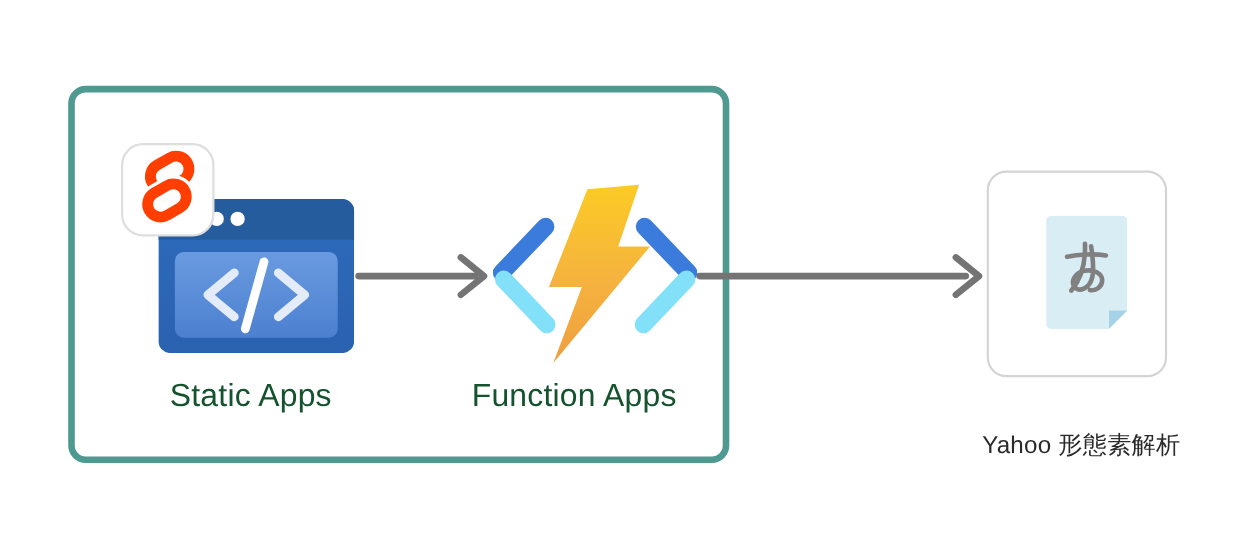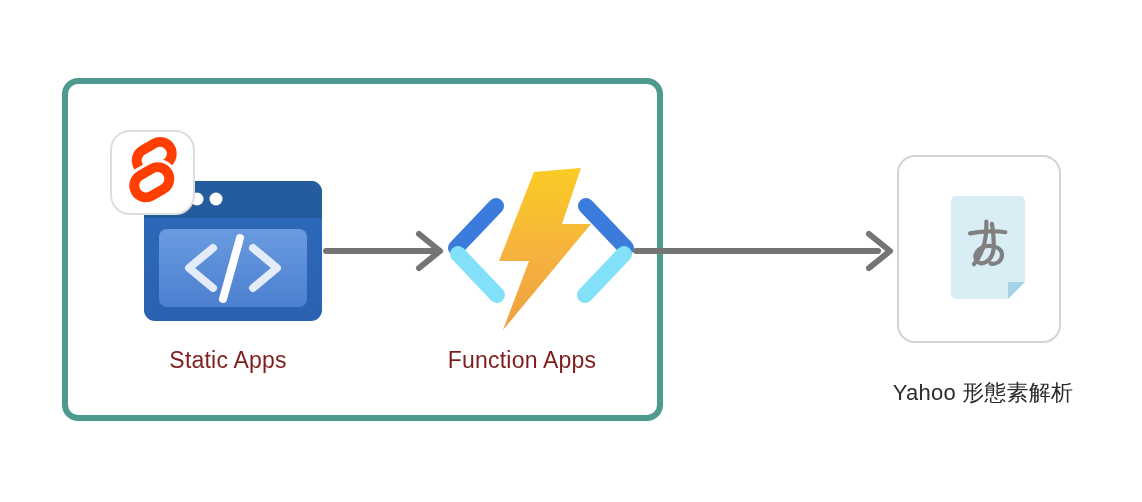--- a/index.html
+++ b/index.html
@@ -7,22 +7,22 @@
     position:relative;width:1142px;height:502px;background:#ffffff;overflow:hidden;
     font-family:"Liberation Sans","DejaVu Sans",sans-serif;
   }
   .group-box{
     position:absolute;left:62px;top:78px;width:601px;height:343px;
     box-sizing:border-box;border:6px solid #4E9A90;border-radius:16px;
     background:transparent;
   }
   .abs{position:absolute;}
   .node-label{
-    position:absolute;text-align:center;color:#7f1d1d;
-    font-size:23px;line-height:26px;letter-spacing:0.2px;
+    position:absolute;text-align:center;color:#14532d;
+    font-size:29px;line-height:26px;letter-spacing:0.2px;
   }
   .node-label.jp{font-size:22px;color:#2A2A2C;}
   .svelte-badge{
     position:absolute;left:110px;top:130px;width:85px;height:85px;
     box-sizing:border-box;background:#ffffff;border:2px solid #DEDEDE;border-radius:20px;
     display:flex;align-items:center;justify-content:center;
   }
   .yahoo-card{
     position:absolute;left:897px;top:155px;width:164px;height:188px;
     box-sizing:border-box;background:#ffffff;border:2px solid #D4D4D4;border-radius:18px;
@@ -106,21 +106,21 @@
           <g fill="none" stroke="#808080" stroke-width="7.5" stroke-linecap="round" stroke-linejoin="round">
             <path d="M18 31 C36 27 64 26 81 29"></path>
             <path d="M47 10 C48 34 44 63 25 86"></path>
             <path d="M57 14 C60 34 62 50 59 64 C55 82 38 90 30 80 C23 70 32 57 46 54 C61 51 75 58 75 69 C75 80 65 87 55 85"></path>
           </g>
         </svg>
       </div>
       <div class="doc-fold" style="left:109px;top:125px;right:auto;bottom:auto"></div>
     </div>
 
-    <div class="node-label jp" style="left:843px;top:380px;width:280px">Yahoo 形態素解析</div>
+    <div class="node-label jp" style="left:843px;top:392px;width:280px">Yahoo 形態素解析</div>
   </div>
 
   <svg class="arrow" style="left:322px;top:229px" width="126" height="44" viewBox="0 0 126 44">
     <g fill="none" stroke="#747474" stroke-width="6" stroke-linecap="round" stroke-linejoin="round">
       <line x1="4" y1="22" x2="110" y2="22"></line>
       <polyline points="97,5 118,22 97,39"></polyline>
     </g>
   </svg>
 
   <svg class="arrow" style="left:630px;top:229px" width="268" height="44" viewBox="0 0 268 44">

